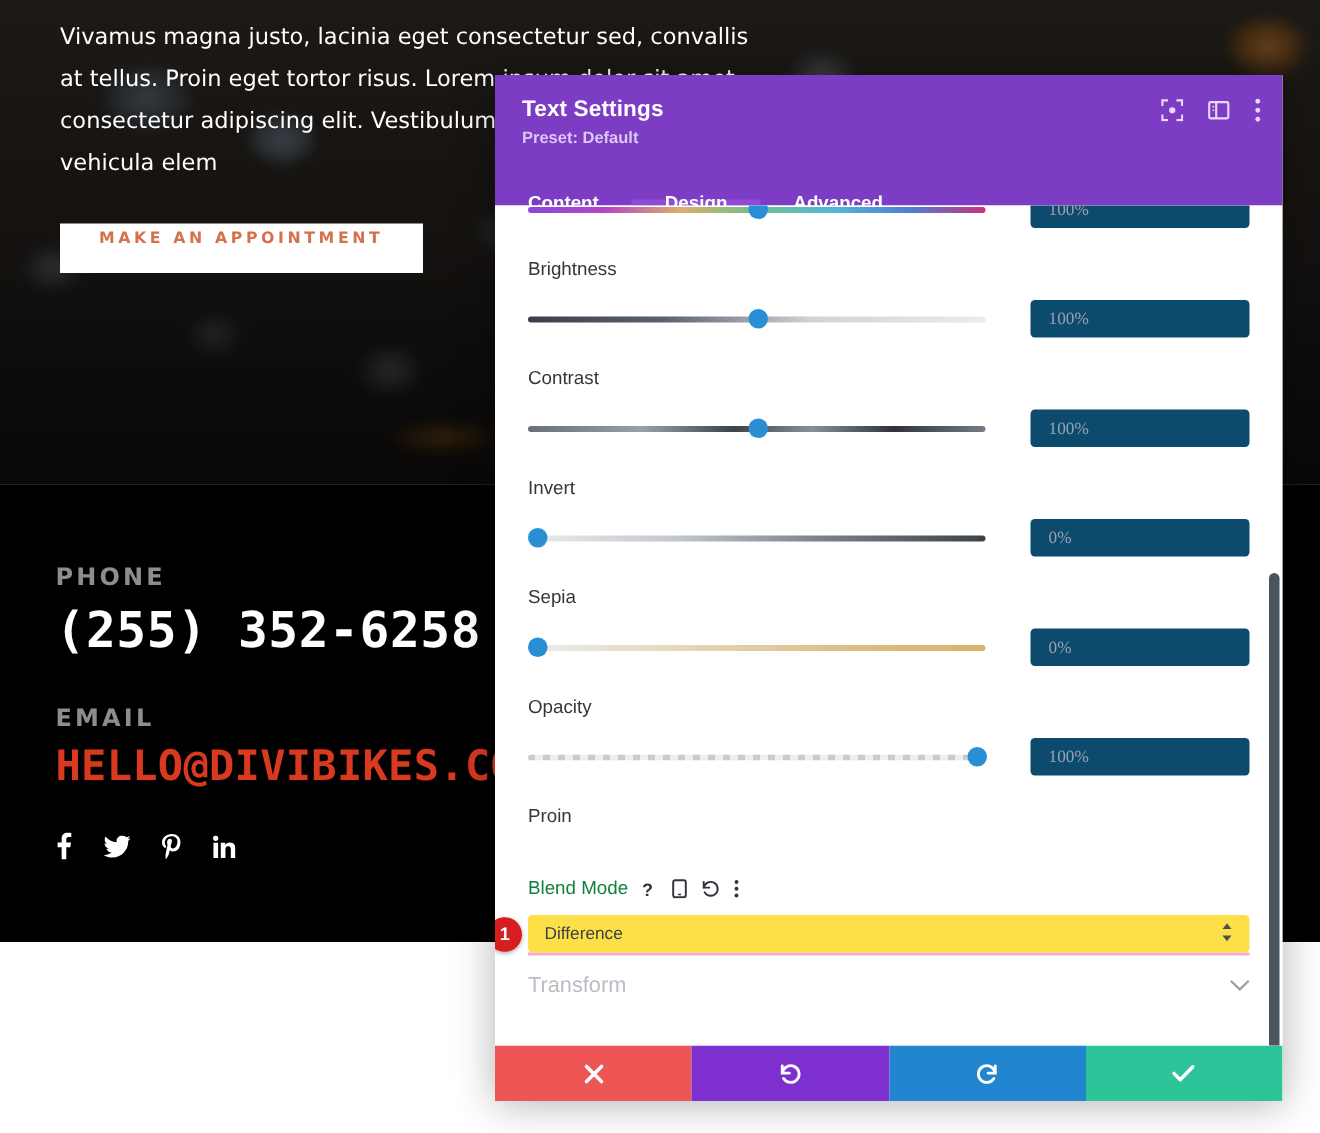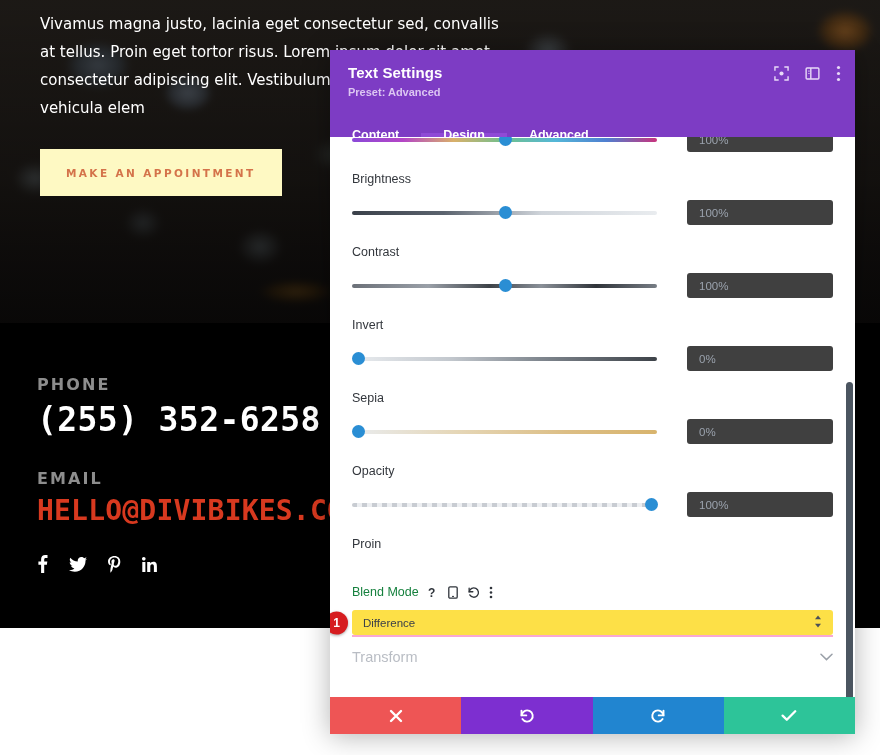--- a/index.html
+++ b/index.html
@@ -44,23 +44,23 @@
     position: absolute; inset: 0;
     background: linear-gradient(180deg, rgba(10,9,8,.45) 0%, rgba(10,9,8,.55) 55%, rgba(6,5,5,.8) 100%);
   }
   .hero-inner { position: absolute; left: 40px; top: 10px; width: 470px; }
   .hero-para {
     color: #ffffff; font-size: 15px; line-height: 28px;
     font-family: "DejaVu Sans", sans-serif;
   }
   .hero-btn {
     margin-top: 27px; display: inline-block;
-    background: #fef9c3; color: #d4734a;
+    background: #ffffff; color: #d4734a;
     font-size: 10.5px; font-weight: 700; letter-spacing: 2.4px;
-    padding: 18px 26px 17px 26px;
+    padding: 4px 26px 17px 26px;
     font-family: "DejaVu Sans", sans-serif;
   }
 
   .footer {
     position: absolute; left: 0; top: 323px; width: 880px; height: 305px;
     background: #000000;
   }
   .footer-inner { position: absolute; left: 37px; top: 52px; }
   .flabel {
     color: #8d8d8d; font-size: 16px; font-weight: 700;
@@ -116,23 +116,23 @@
   .ctl { display: flex; align-items: center; }
   .slider-wrap { width: 310px; position: relative; height: 14px; }
   .track {
     position: absolute; left: 0; right: 0; top: 5px; height: 4px; border-radius: 2px;
   }
   .knob {
     position: absolute; top: 0; width: 13px; height: 13px; border-radius: 50%;
     background: #2a8ed4; margin-left: -6px;
   }
   .vbox {
-    margin-left: 30px; width: 148px; height: 25px; background: #404040;
+    margin-left: 30px; width: 148px; height: 25px; background: #0c4a6e;
     border-radius: 3px; display: flex; align-items: center; padding: 0 12px;
-    font-size: 11.5px; color: #9aa2ad;
+    font-size: 11.5px; color: #9aa2ad; font-family: Liberation Serif, serif;
   }
 
   
   .t-hue   { background: linear-gradient(90deg,#8a49d8,#b445c6,#d9b06a,#6fc08e,#54b7d8,#4f7fd0,#c8337d); height: 4px; top: 5px; }
   .t-bright{ background: linear-gradient(90deg,#3a4049 0%, #5b636e 30%, #cfd4da 62%, #e9ecef 100%); }
   .t-contr { background: linear-gradient(90deg,#6b7078 0%, #9aa0a8 25%, #3d4248 45%, #8a9098 62%, #2f3339 80%, #777d85 100%); }
   .t-invert{ background: linear-gradient(90deg,#e9ecef 0%, #c3c8ce 32%, #7f868e 62%, #3d4248 100%); }
   .t-sepia { background: linear-gradient(90deg,#e9ecef 0%, #e5d6b6 35%, #dcbe85 70%, #d8b46d 100%); }
   .t-blur  { background: #e9ecef; }
   .t-opacity {
@@ -232,21 +232,21 @@
     </div>
   </div>
 
   <div class="page-white"></div>
 </div>
 
 <div id="modal">
 
   <div class="m-head">
     <div class="m-title">Text Settings</div>
-    <div class="m-preset">Preset: Advanced</div>
+    <div class="m-preset">Preset: Default</div>
     <div class="m-head-icons">
       <span>
         <svg width="15" height="15" viewBox="0 0 16 16" fill="none" stroke="#e8d9f7" stroke-width="1.5">
           <path d="M1 5V1h4M11 1h4v4M15 11v4h-4M5 15H1v-4"></path>
           <circle cx="8" cy="8" r="2.2" fill="#e8d9f7" stroke="none"></circle>
         </svg>
       </span>
       <span>
         <svg width="15" height="15" viewBox="0 0 16 16" fill="none" stroke="#e8d9f7" stroke-width="1.5">
           <rect x="1.2" y="2.2" width="13.6" height="11.6" rx="1"></rect>

